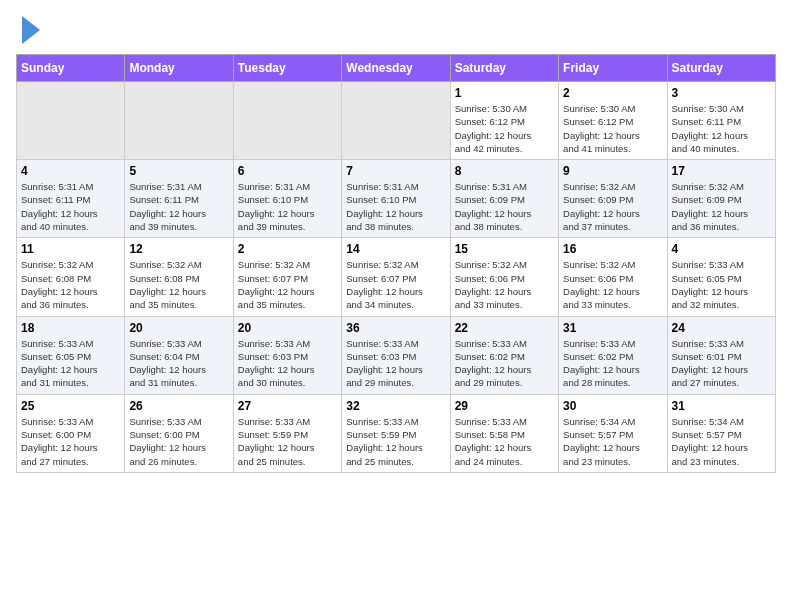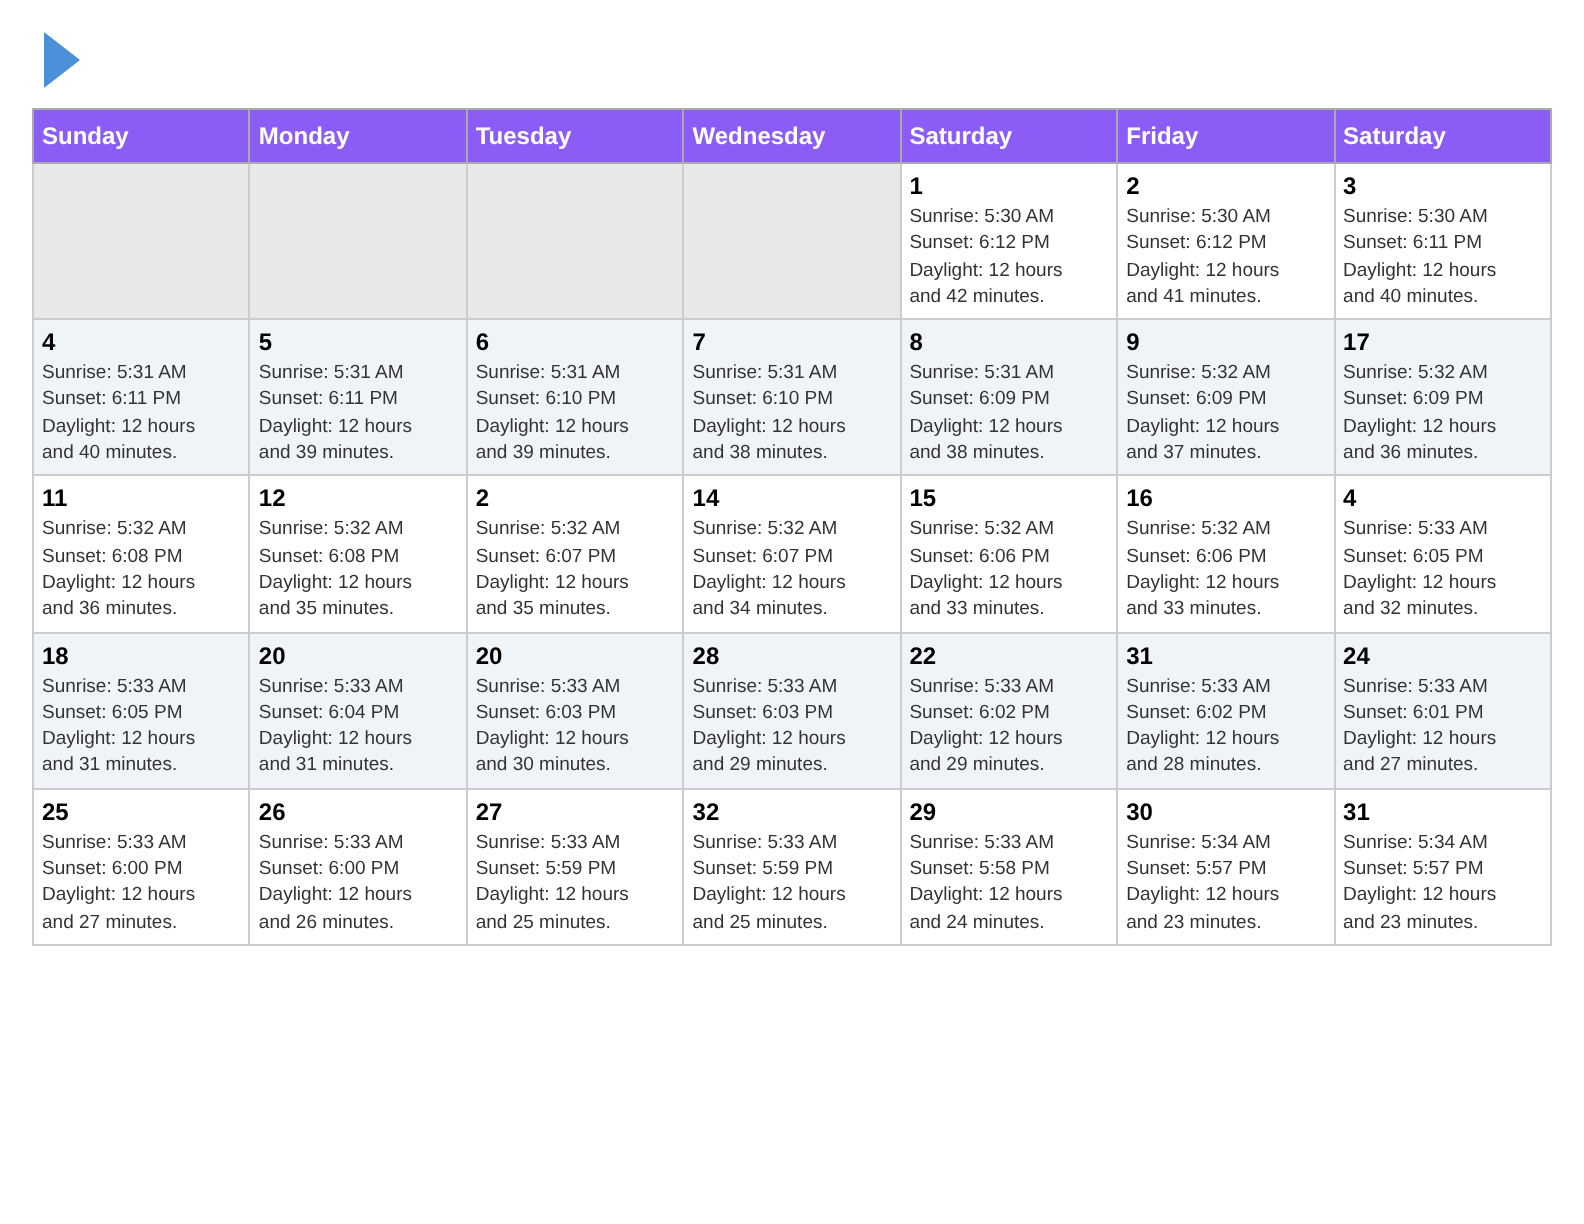--- a/index.html
+++ b/index.html
@@ -274,21 +274,21 @@
 and 31 minutes.</div>
         </td>
         <td>
           <span class="day-num">20</span>
           <div class="day-info" style="white-space: pre-line;">Sunrise: 5:33 AM
 Sunset: 6:03 PM
 Daylight: 12 hours
 and 30 minutes.</div>
         </td>
         <td>
-          <span class="day-num">28</span>
+          <span class="day-num">36</span>
           <div class="day-info" style="white-space: pre-line;">Sunrise: 5:33 AM
 Sunset: 6:03 PM
 Daylight: 12 hours
 and 29 minutes.</div>
         </td>
         <td>
           <span class="day-num">22</span>
           <div class="day-info" style="white-space: pre-line;">Sunrise: 5:33 AM
 Sunset: 6:02 PM
 Daylight: 12 hours

